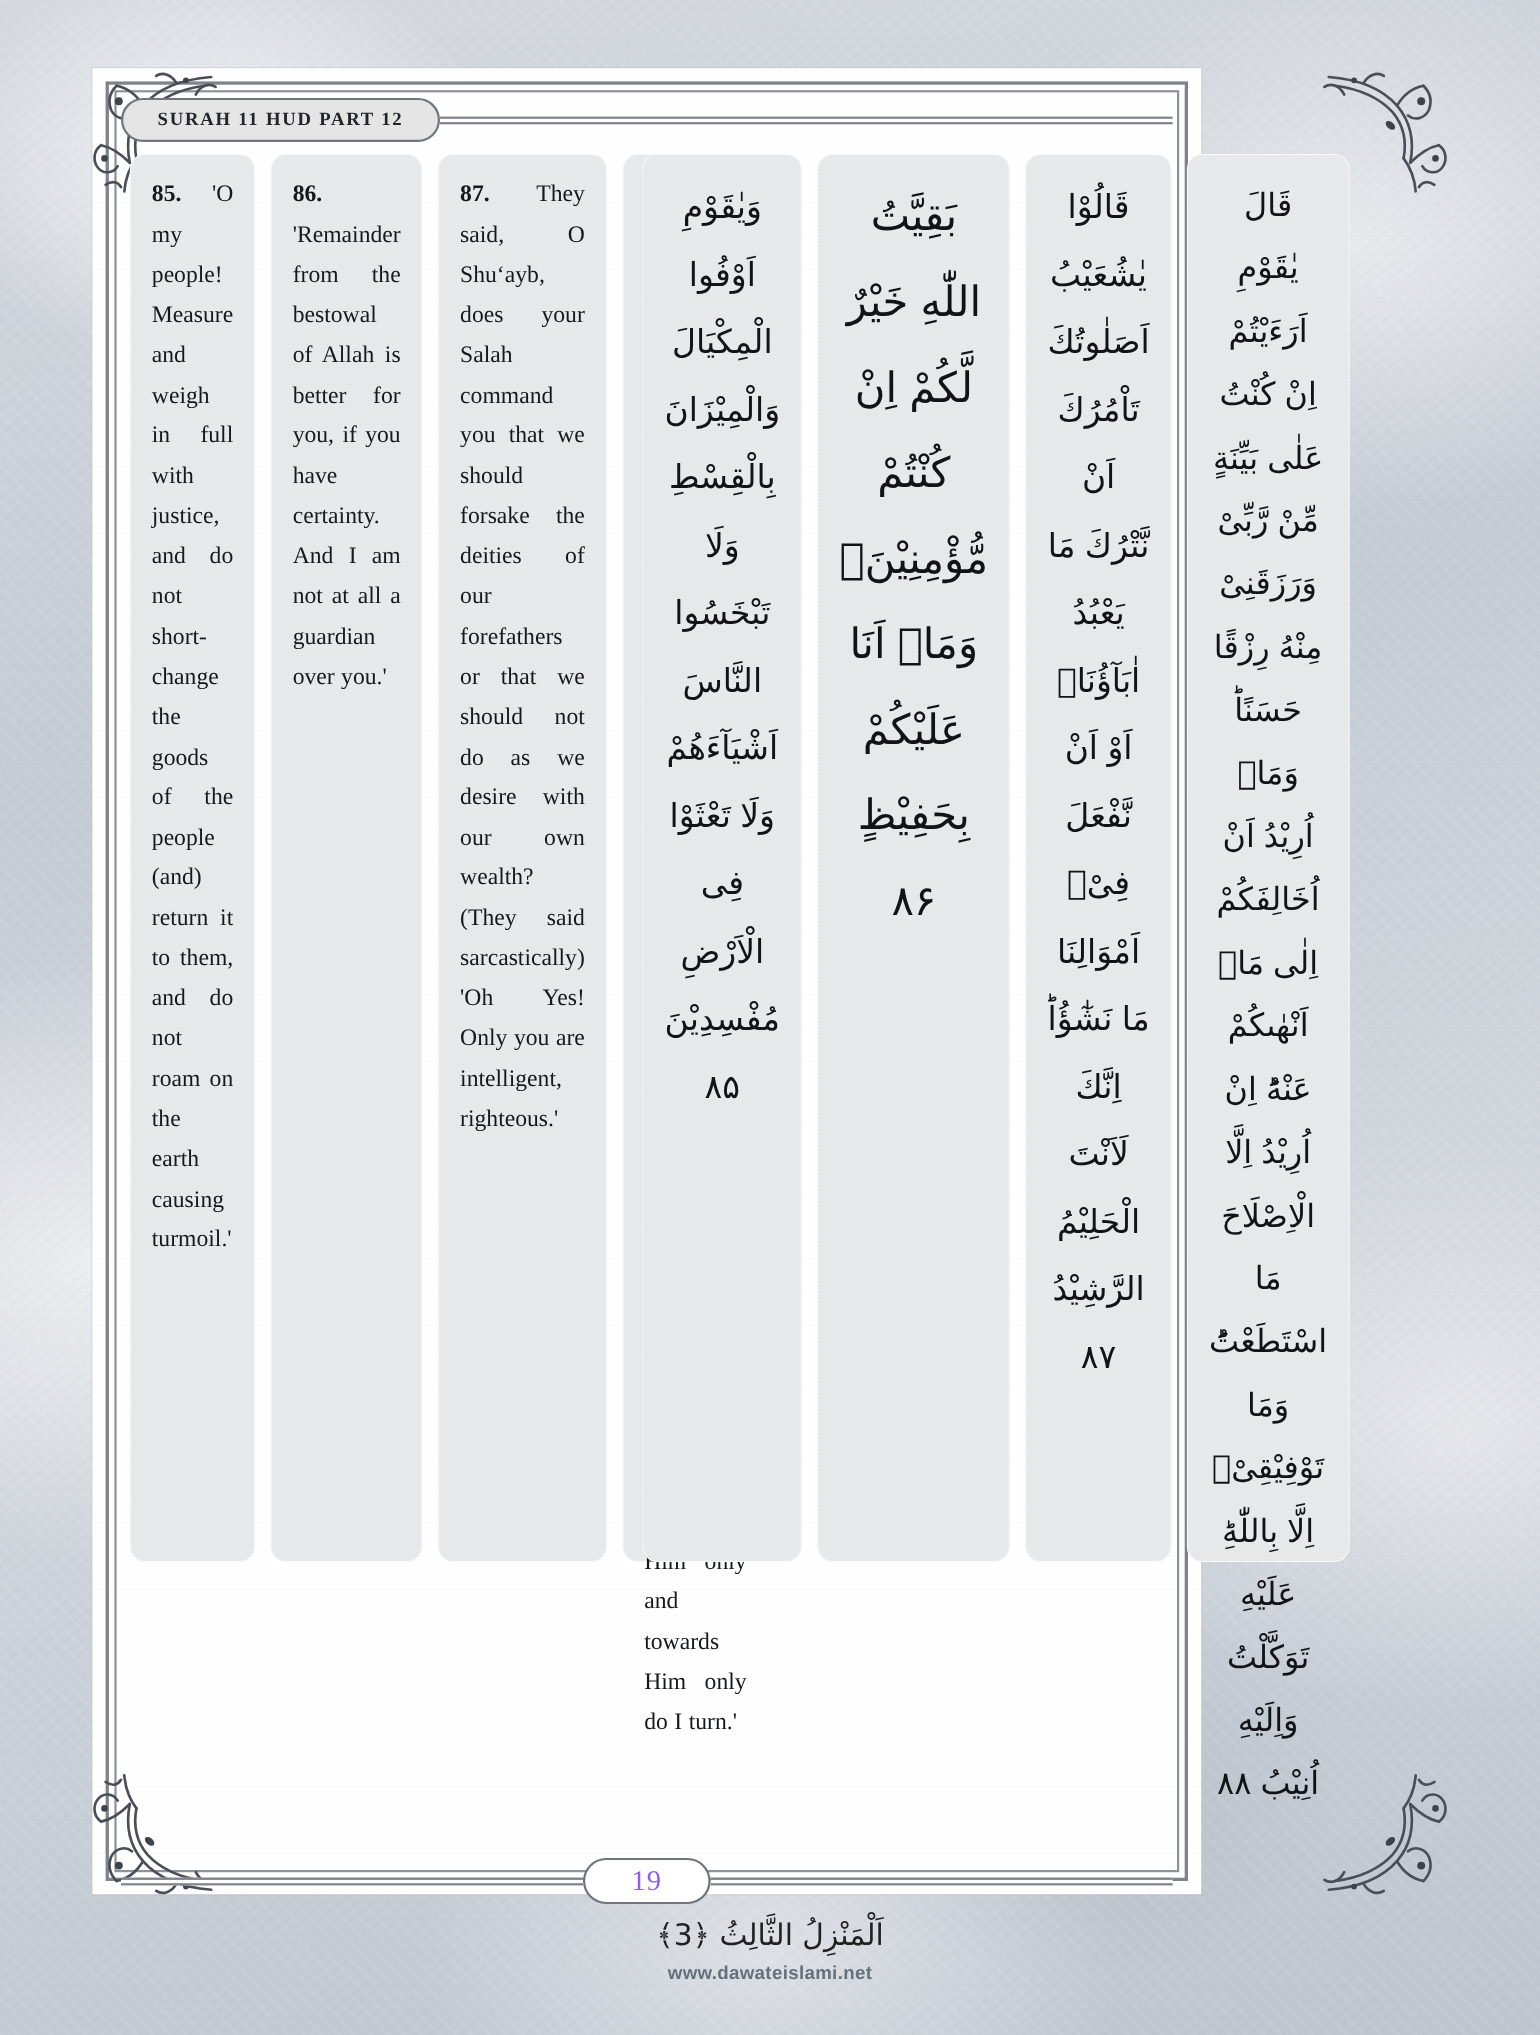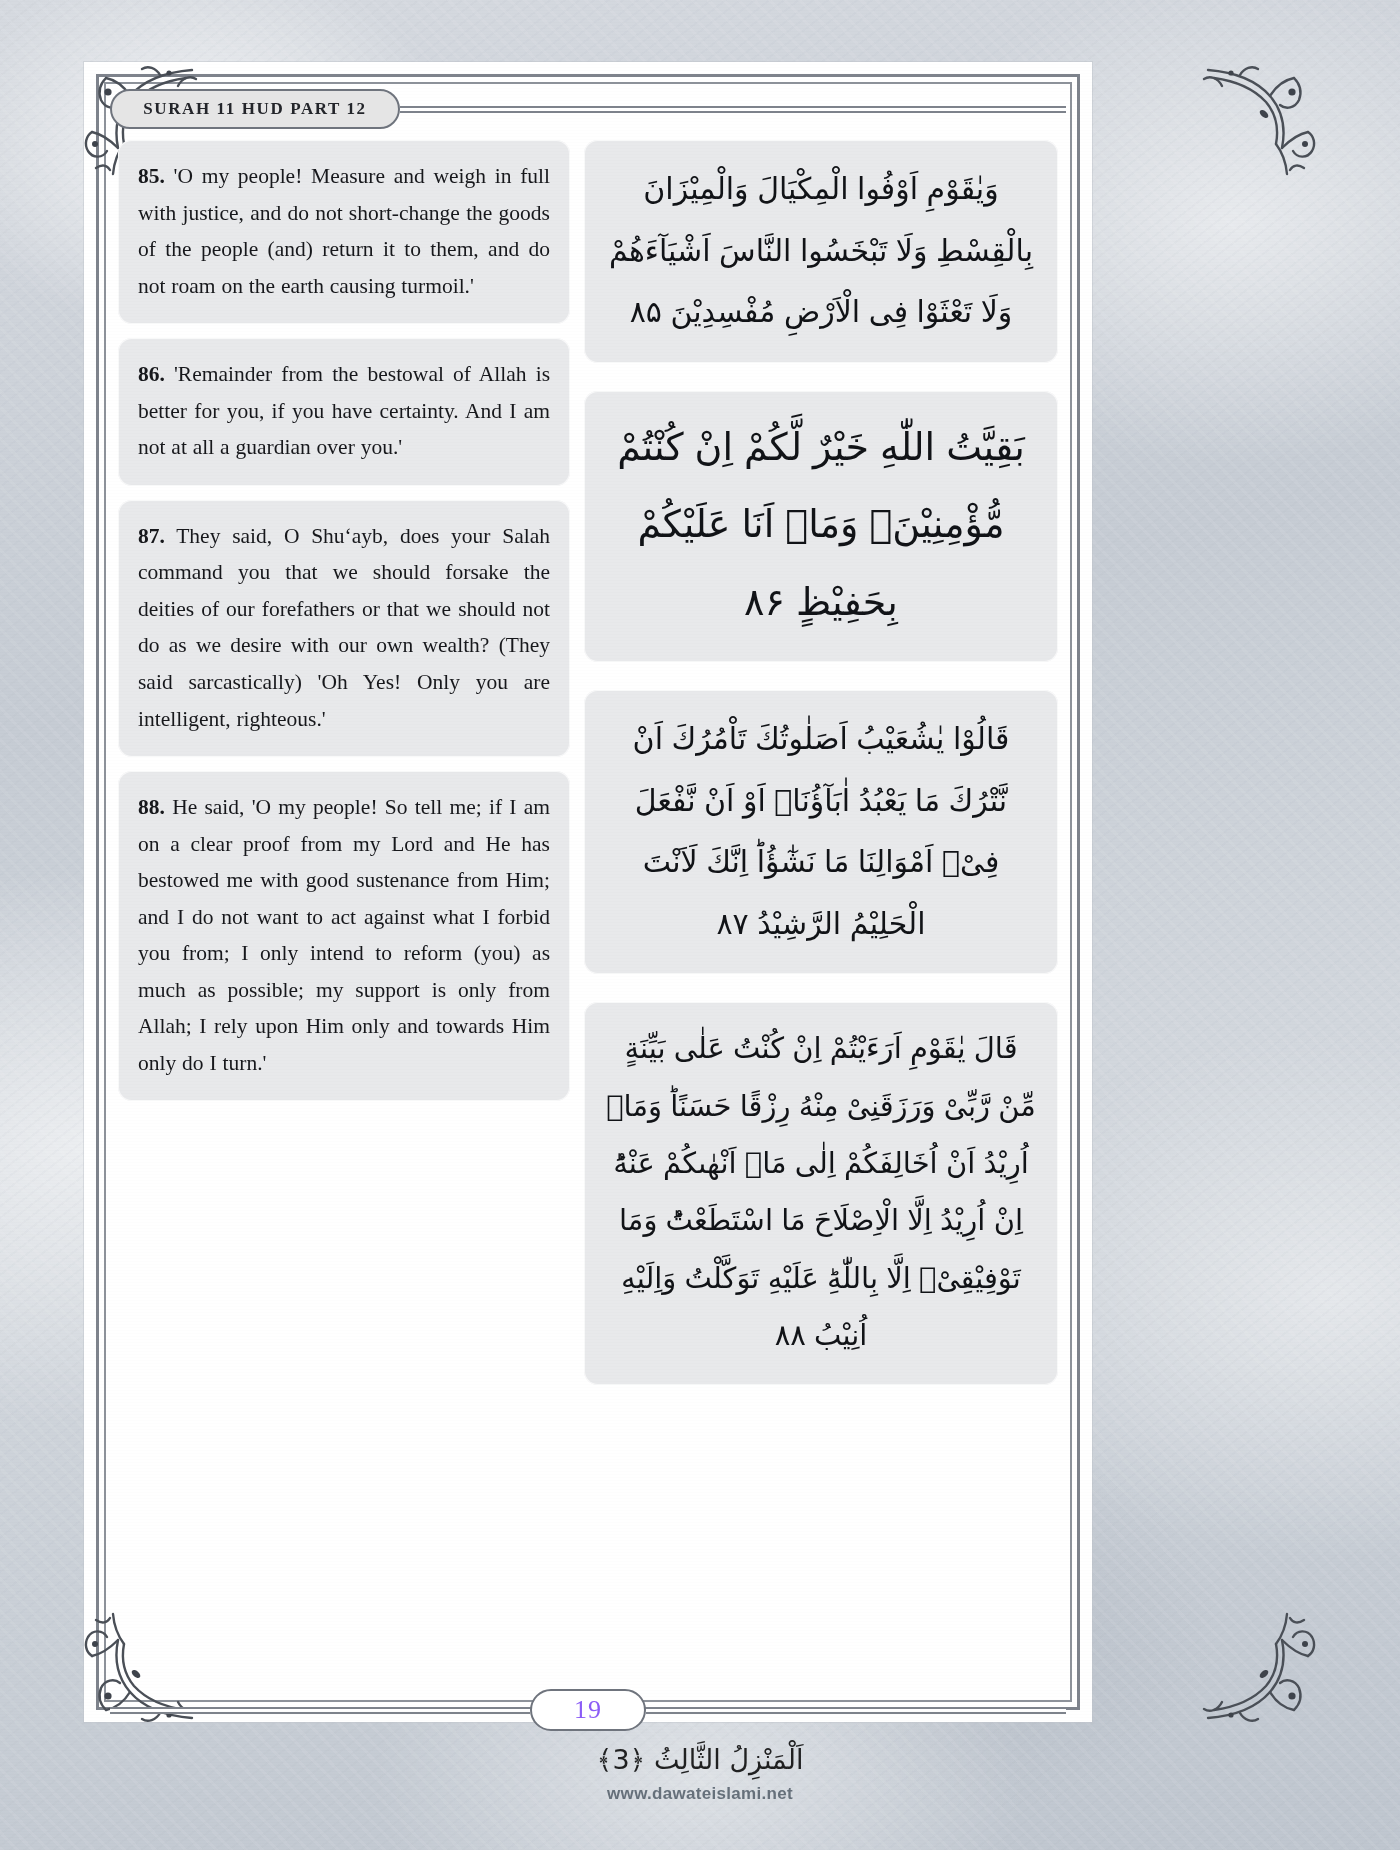--- a/index.html
+++ b/index.html
@@ -135,22 +135,22 @@
   
   .content {
     position: absolute;
     left: 118px;
     top: 140px;
     width: 940px;
     height: 1280px;
     display: flex;
     gap: 14px;
   }
-  .col-en { width: 452px; display: flex; flex-direction: column; gap: 14px; }
-  .col-ar { width: 474px; display: flex; flex-direction: column; gap: 28px; }
+  .col-en { width: 452px; display: flex; gap: 14px; }
+  .col-ar { width: 474px; display: flex; flex-direction: row; gap: 14px; }
 
   .vcard {
     background: #e8e9eb;
     border-radius: 14px;
     padding: 18px 20px 20px 20px;
     box-shadow: inset 0 0 0 1px rgba(255,255,255,.7);
   }
   .vcard.en { display: flex; }
   .vcard.ar { display: flex; }
 

